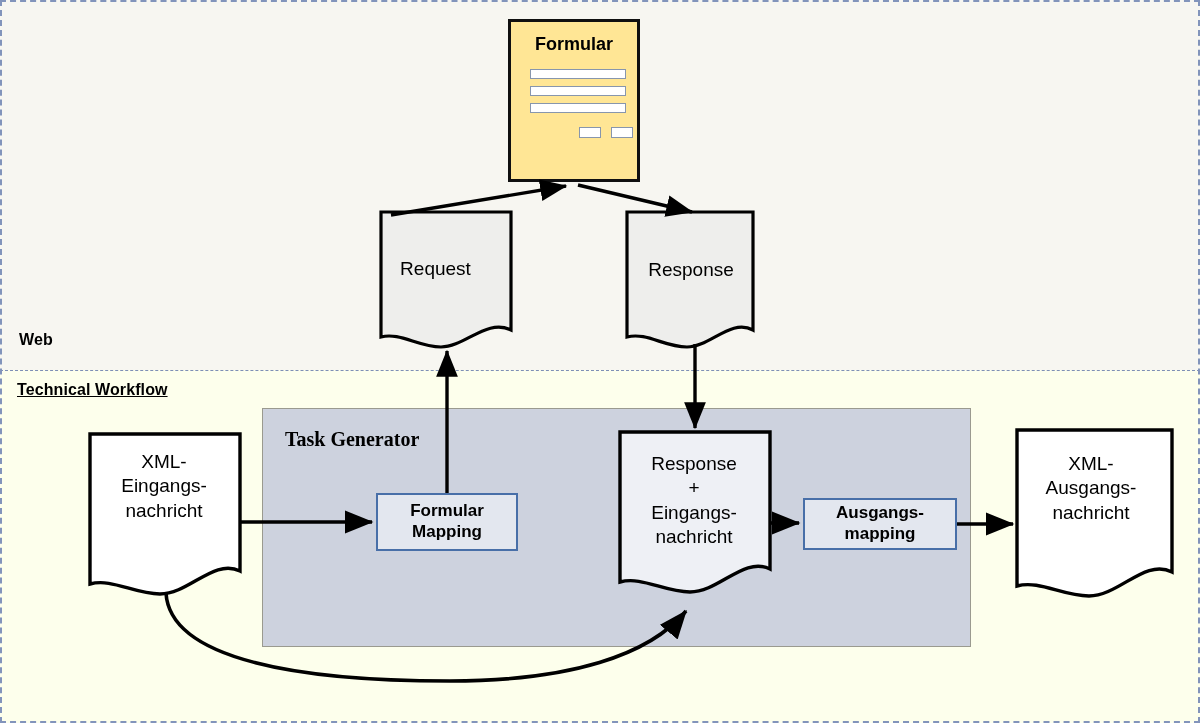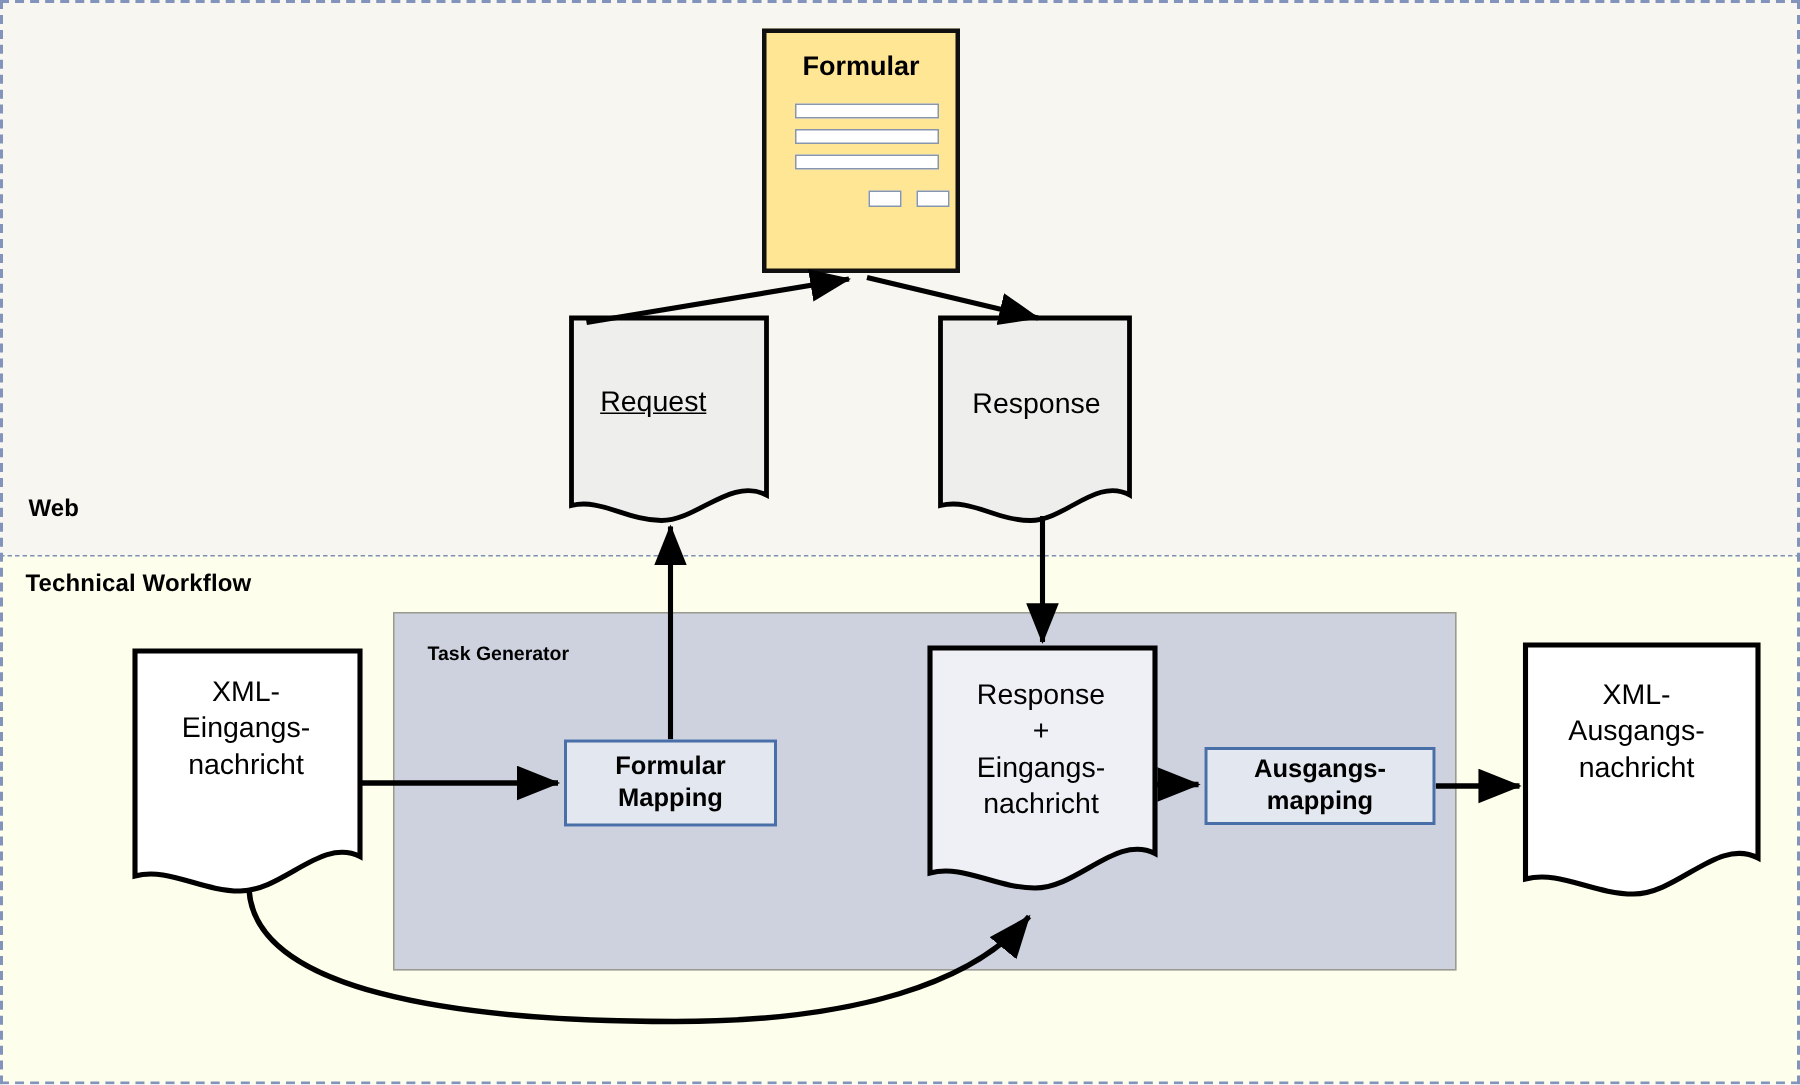--- a/index.html
+++ b/index.html
@@ -36,21 +36,21 @@
   }
   .lane-label {
     position: absolute;
     font-size: 16px;
     font-weight: bold;
     color: #000000;
     white-space: nowrap;
     letter-spacing: 0.1px;
   }
   #label-web { left: 19px; top: 331px; }
-  #label-tech { left: 17px; top: 381px; }
+  #label-tech { left: 17px; top: 381px; text-decoration: underline; }
 
   
   #frame {
     position: absolute;
     left: 0; top: 0;
     width: 1200px; height: 723px;
     box-sizing: border-box;
     border: 2px dashed #8294bb;
     pointer-events: none;
     z-index: 40;
@@ -106,24 +106,25 @@
     width: 709px;
     height: 239px;
     background: #cdd2de;
     border: 1px solid #9a9a8f;
     box-sizing: border-box;
   }
   #task-generator-label {
     position: absolute;
     left: 22px;
     top: 19px;
-    font-size: 13px;
+    font-size: 20px;
     font-weight: bold;
     color: #000;
     white-space: nowrap;
+    font-family: Liberation Serif, serif;
   }
 
   
   .mapping-box {
     position: absolute;
     background: #e3e7ef;
     border: 2px solid #486fa8;
     box-sizing: border-box;
     display: flex;
     align-items: center;
@@ -151,21 +152,21 @@
     pointer-events: none;
   }
   .doc-text {
     position: absolute;
     text-align: center;
     font-size: 19px;
     color: #000;
     line-height: 1.28;
     z-index: 8;
   }
-  #txt-request { left: 379px; top: 257px; width: 113px; text-decoration: underline; }
+  #txt-request { left: 379px; top: 257px; width: 113px; }
   #txt-response { left: 625px; top: 258px; width: 132px; }
   #txt-xml-in { left: 88px; top: 450px; width: 152px; }
   #txt-resp-ein { left: 618px; top: 452px; width: 152px; }
   #txt-xml-out { left: 1015px; top: 452px; width: 152px; }
 </style>
 </head>
 <body>
 
 <div id="canvas">
 

